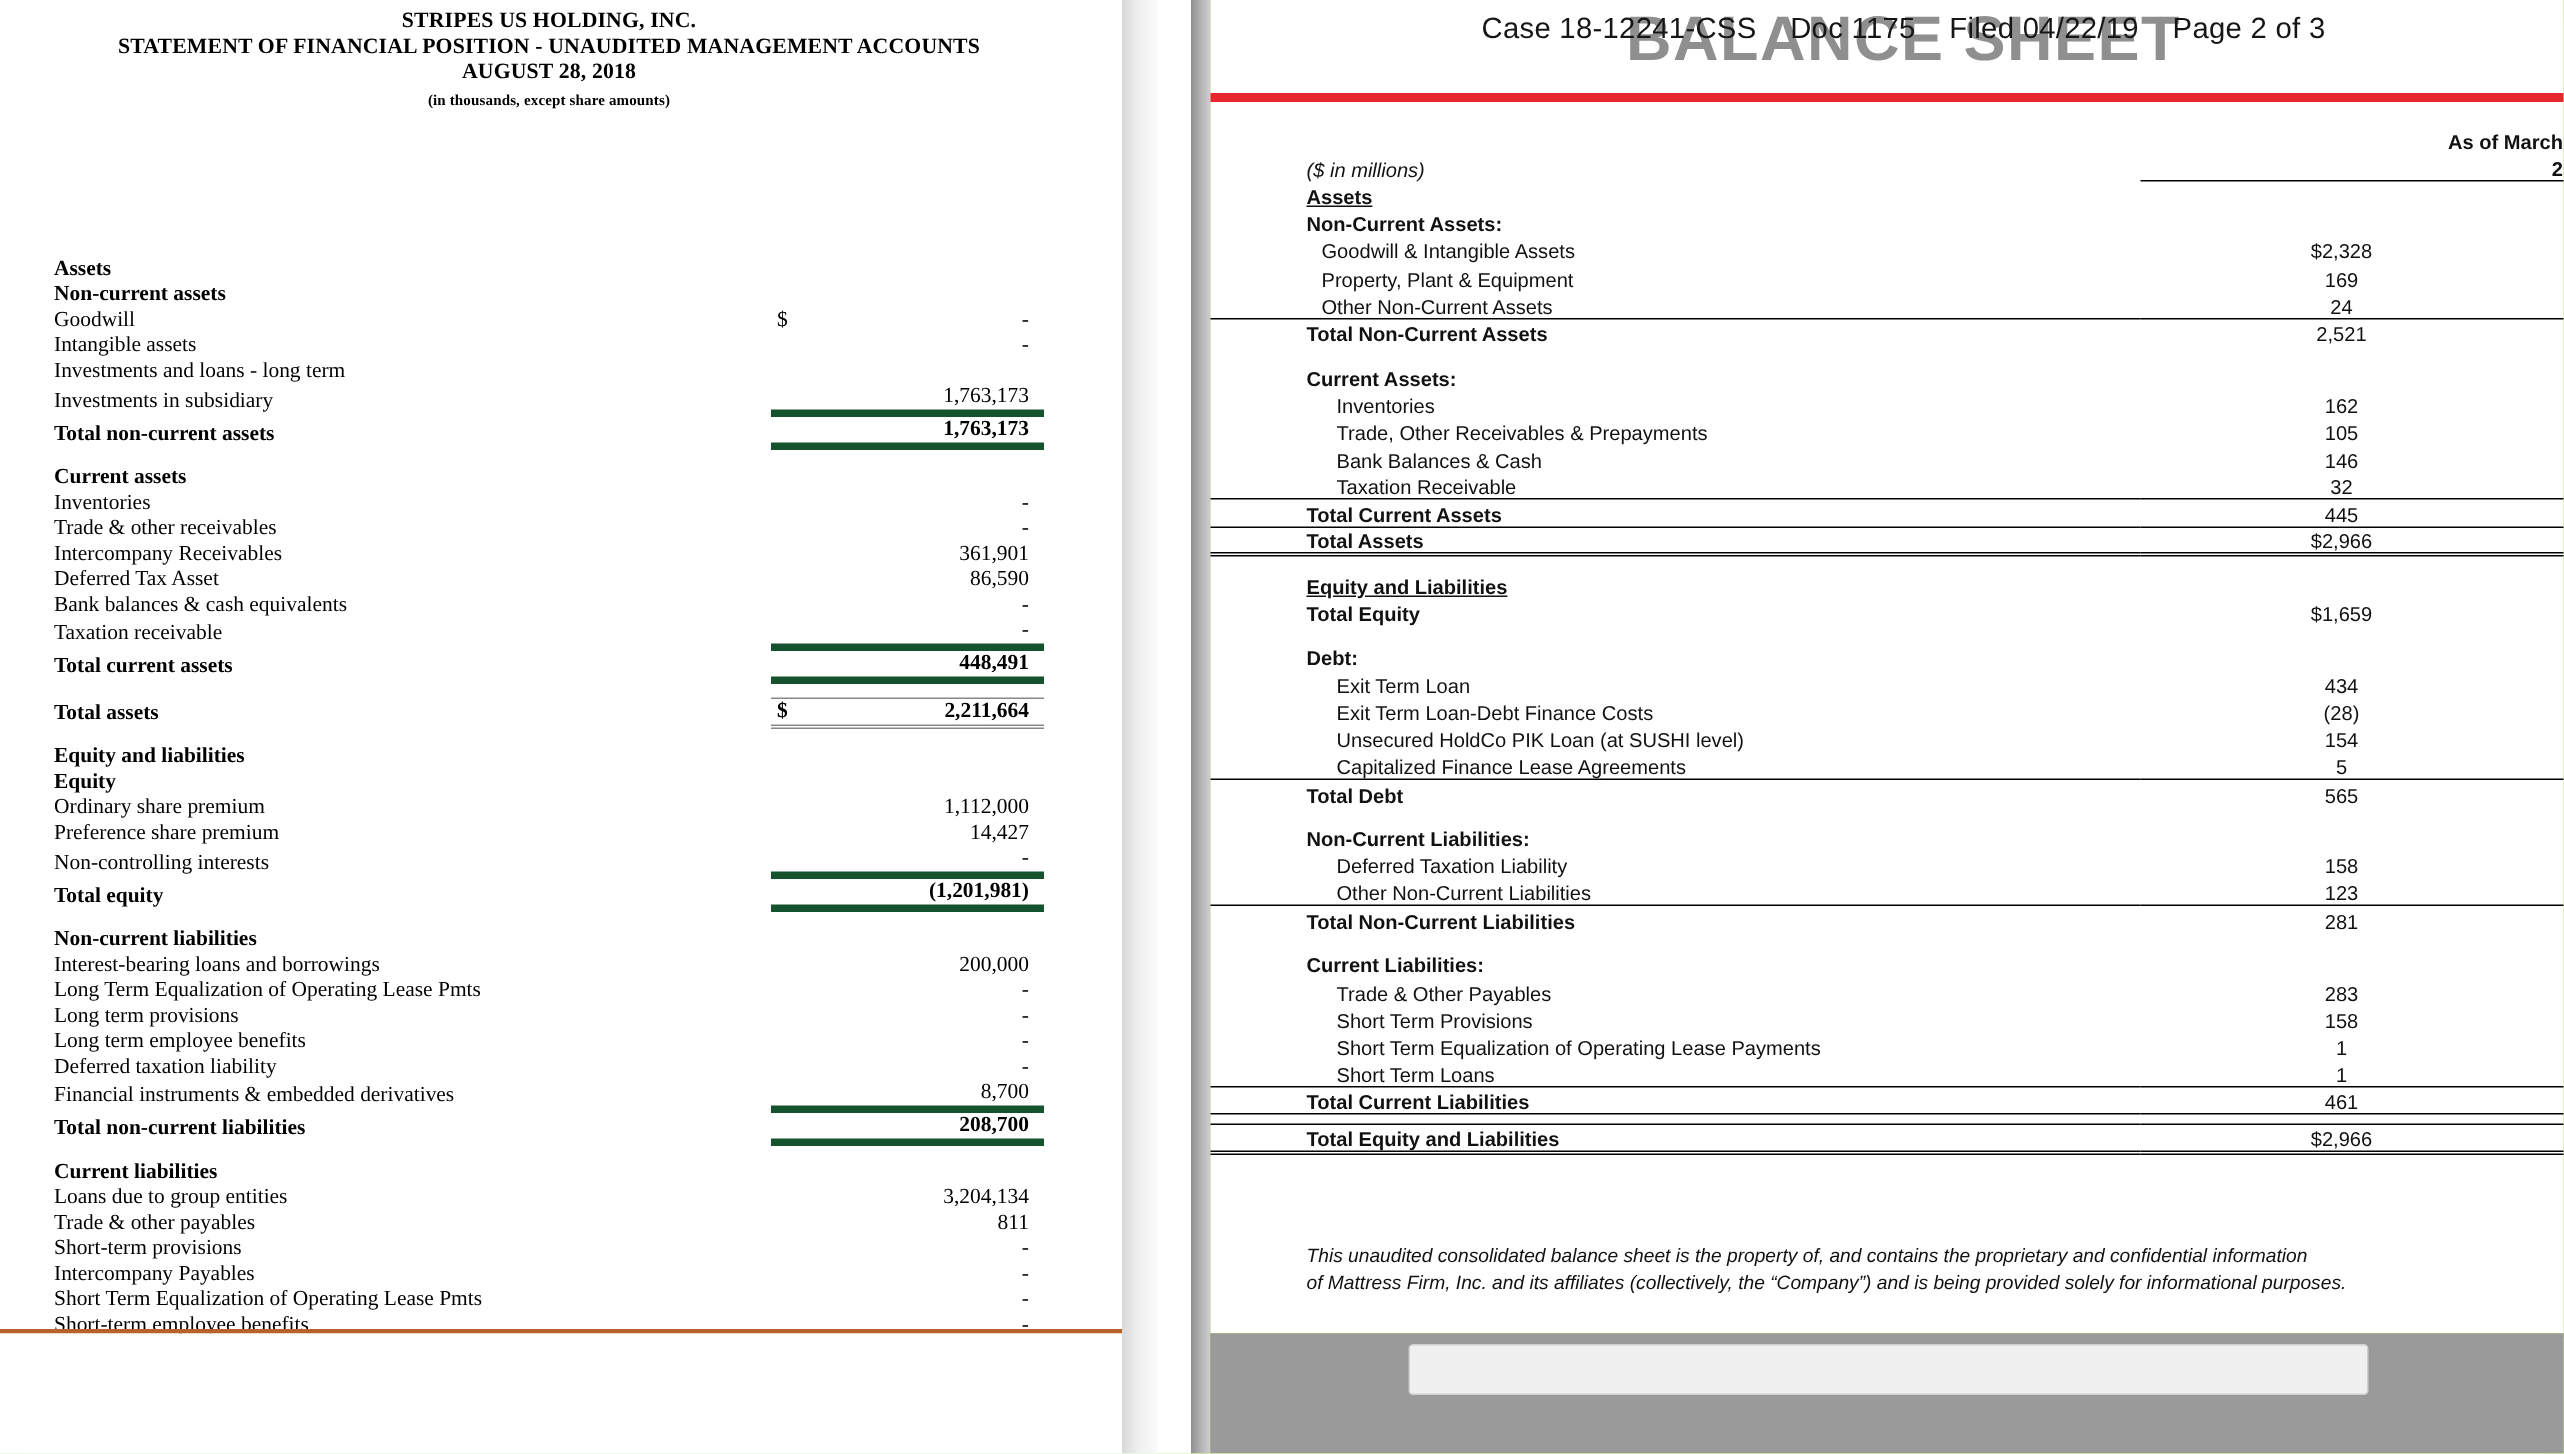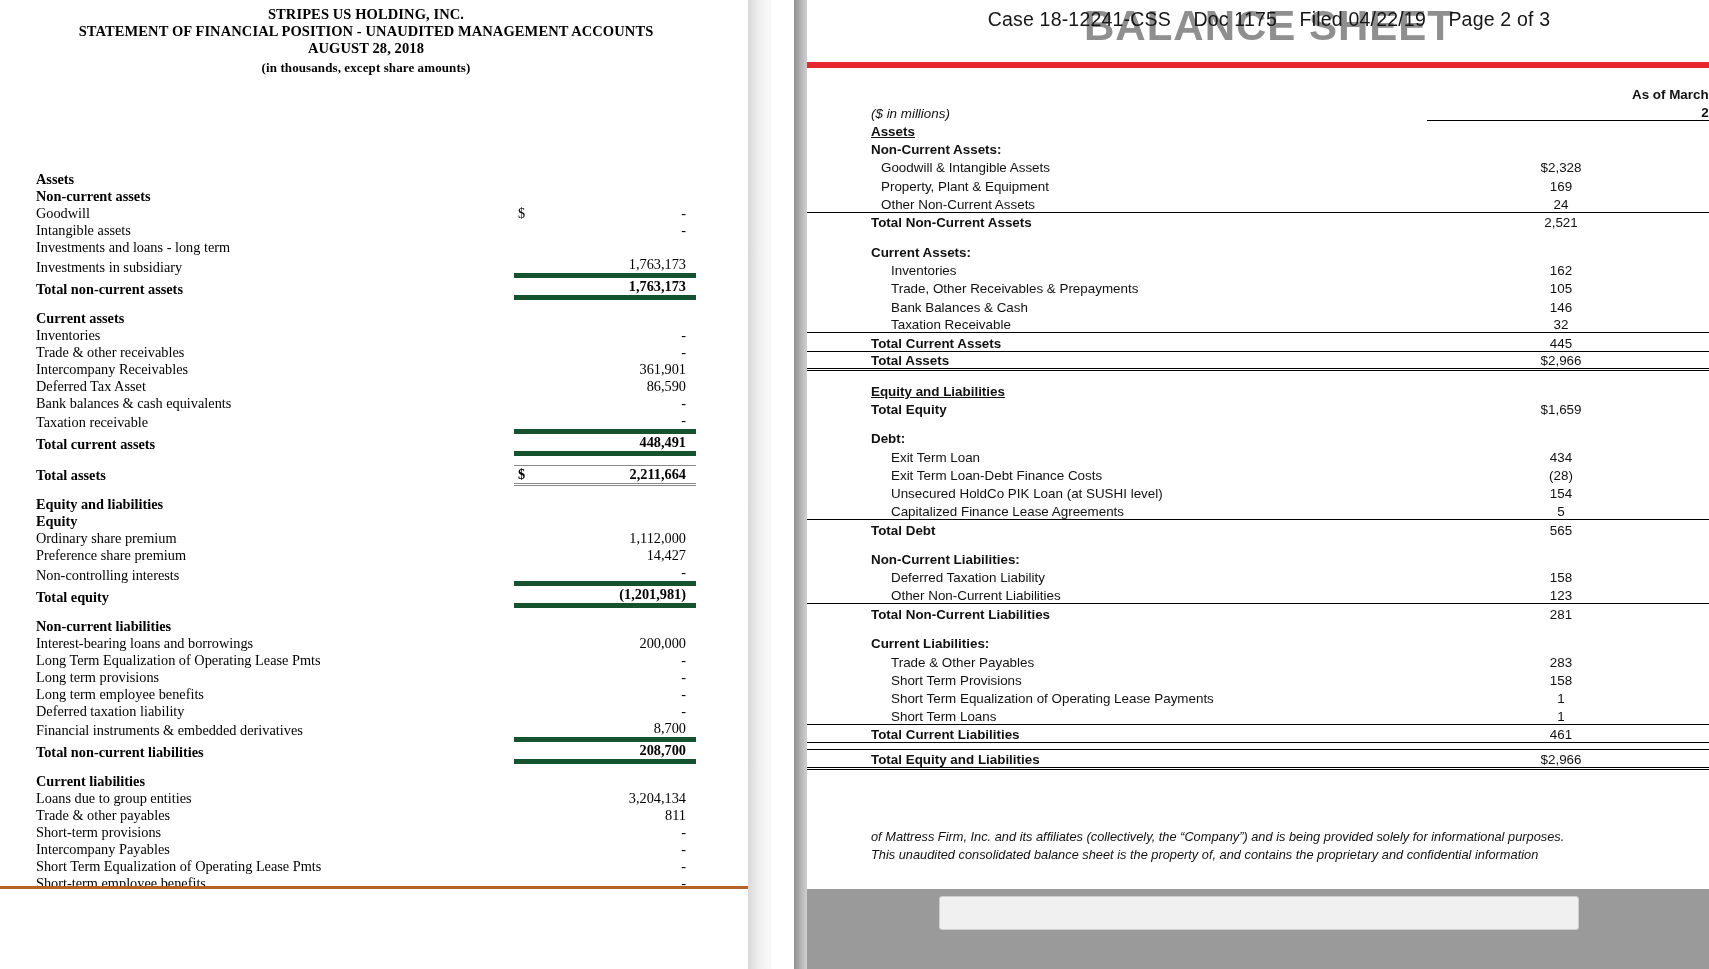--- a/index.html
+++ b/index.html
@@ -21,21 +21,21 @@
   }
   #left-doc {
     position: absolute; left: 0; top: 0; width: 748px; height: 969px;
     background: #fff;
     padding: 6px 52px 0 36px;
   }
   .ldoc-title { text-align: center; font-weight: bold; color:#000; letter-spacing: .1px; }
   .ldoc-title .l1 { font-size: 14.5px; line-height: 17px; }
   .ldoc-title .l2 { font-size: 14.5px; line-height: 17px; }
   .ldoc-title .l3 { font-size: 14.5px; line-height: 17px; }
-  .ldoc-title .l4 { font-size: 13px; line-height: 17px; margin-top: 2px; }
+  .ldoc-title .l4 { font-size: 10px; line-height: 17px; margin-top: 2px; }
 
   .ltable { width: 100%; border-collapse: collapse; margin-top: 95px; }
   .ltable td { font-size: 14.3px; color: #000; padding: 0; height: 16.6px;
                vertical-align: bottom; white-space: nowrap; }
   .ltable td.lbl { padding-left: 0; }
   .ltable td.cur { width: 22px; text-align: left; padding-left: 4px; }
   .ltable td.num { width: 160px; text-align: right; padding-right: 10px; }
   .ltable tr.b td { font-weight: bold; }
   .ltable tr.gap td { height: 12px; }
   .ltable tr.rule-bot td.num, .ltable tr.rule-bot td.cur { border-bottom: 5px solid #14532d; }
@@ -548,22 +548,22 @@
               </tr>
             <tr class="dblline">
                 <td class="lbl ind0 bold">Total Equity and Liabilities</td>
                 <td class="num">$2,966</td>
               </tr>
           </tbody>
         </table>
       </div>
 
       <div id="footnote">
+        <div>This unaudited consolidated balance sheet is the property of, and contains the proprietary and confidential information</div>
         <div>of Mattress Firm, Inc. and its affiliates (collectively, the “Company”) and is being provided solely for informational purposes.</div>
-        <div>This unaudited consolidated balance sheet is the property of, and contains the proprietary and confidential information</div>
       </div>
     </div>
 
     <div id="slide-shadow"></div>
     <div id="viewer-chrome"></div>
     <div id="viewer-toolbar"></div>
   </div>
 
 </div>
 

